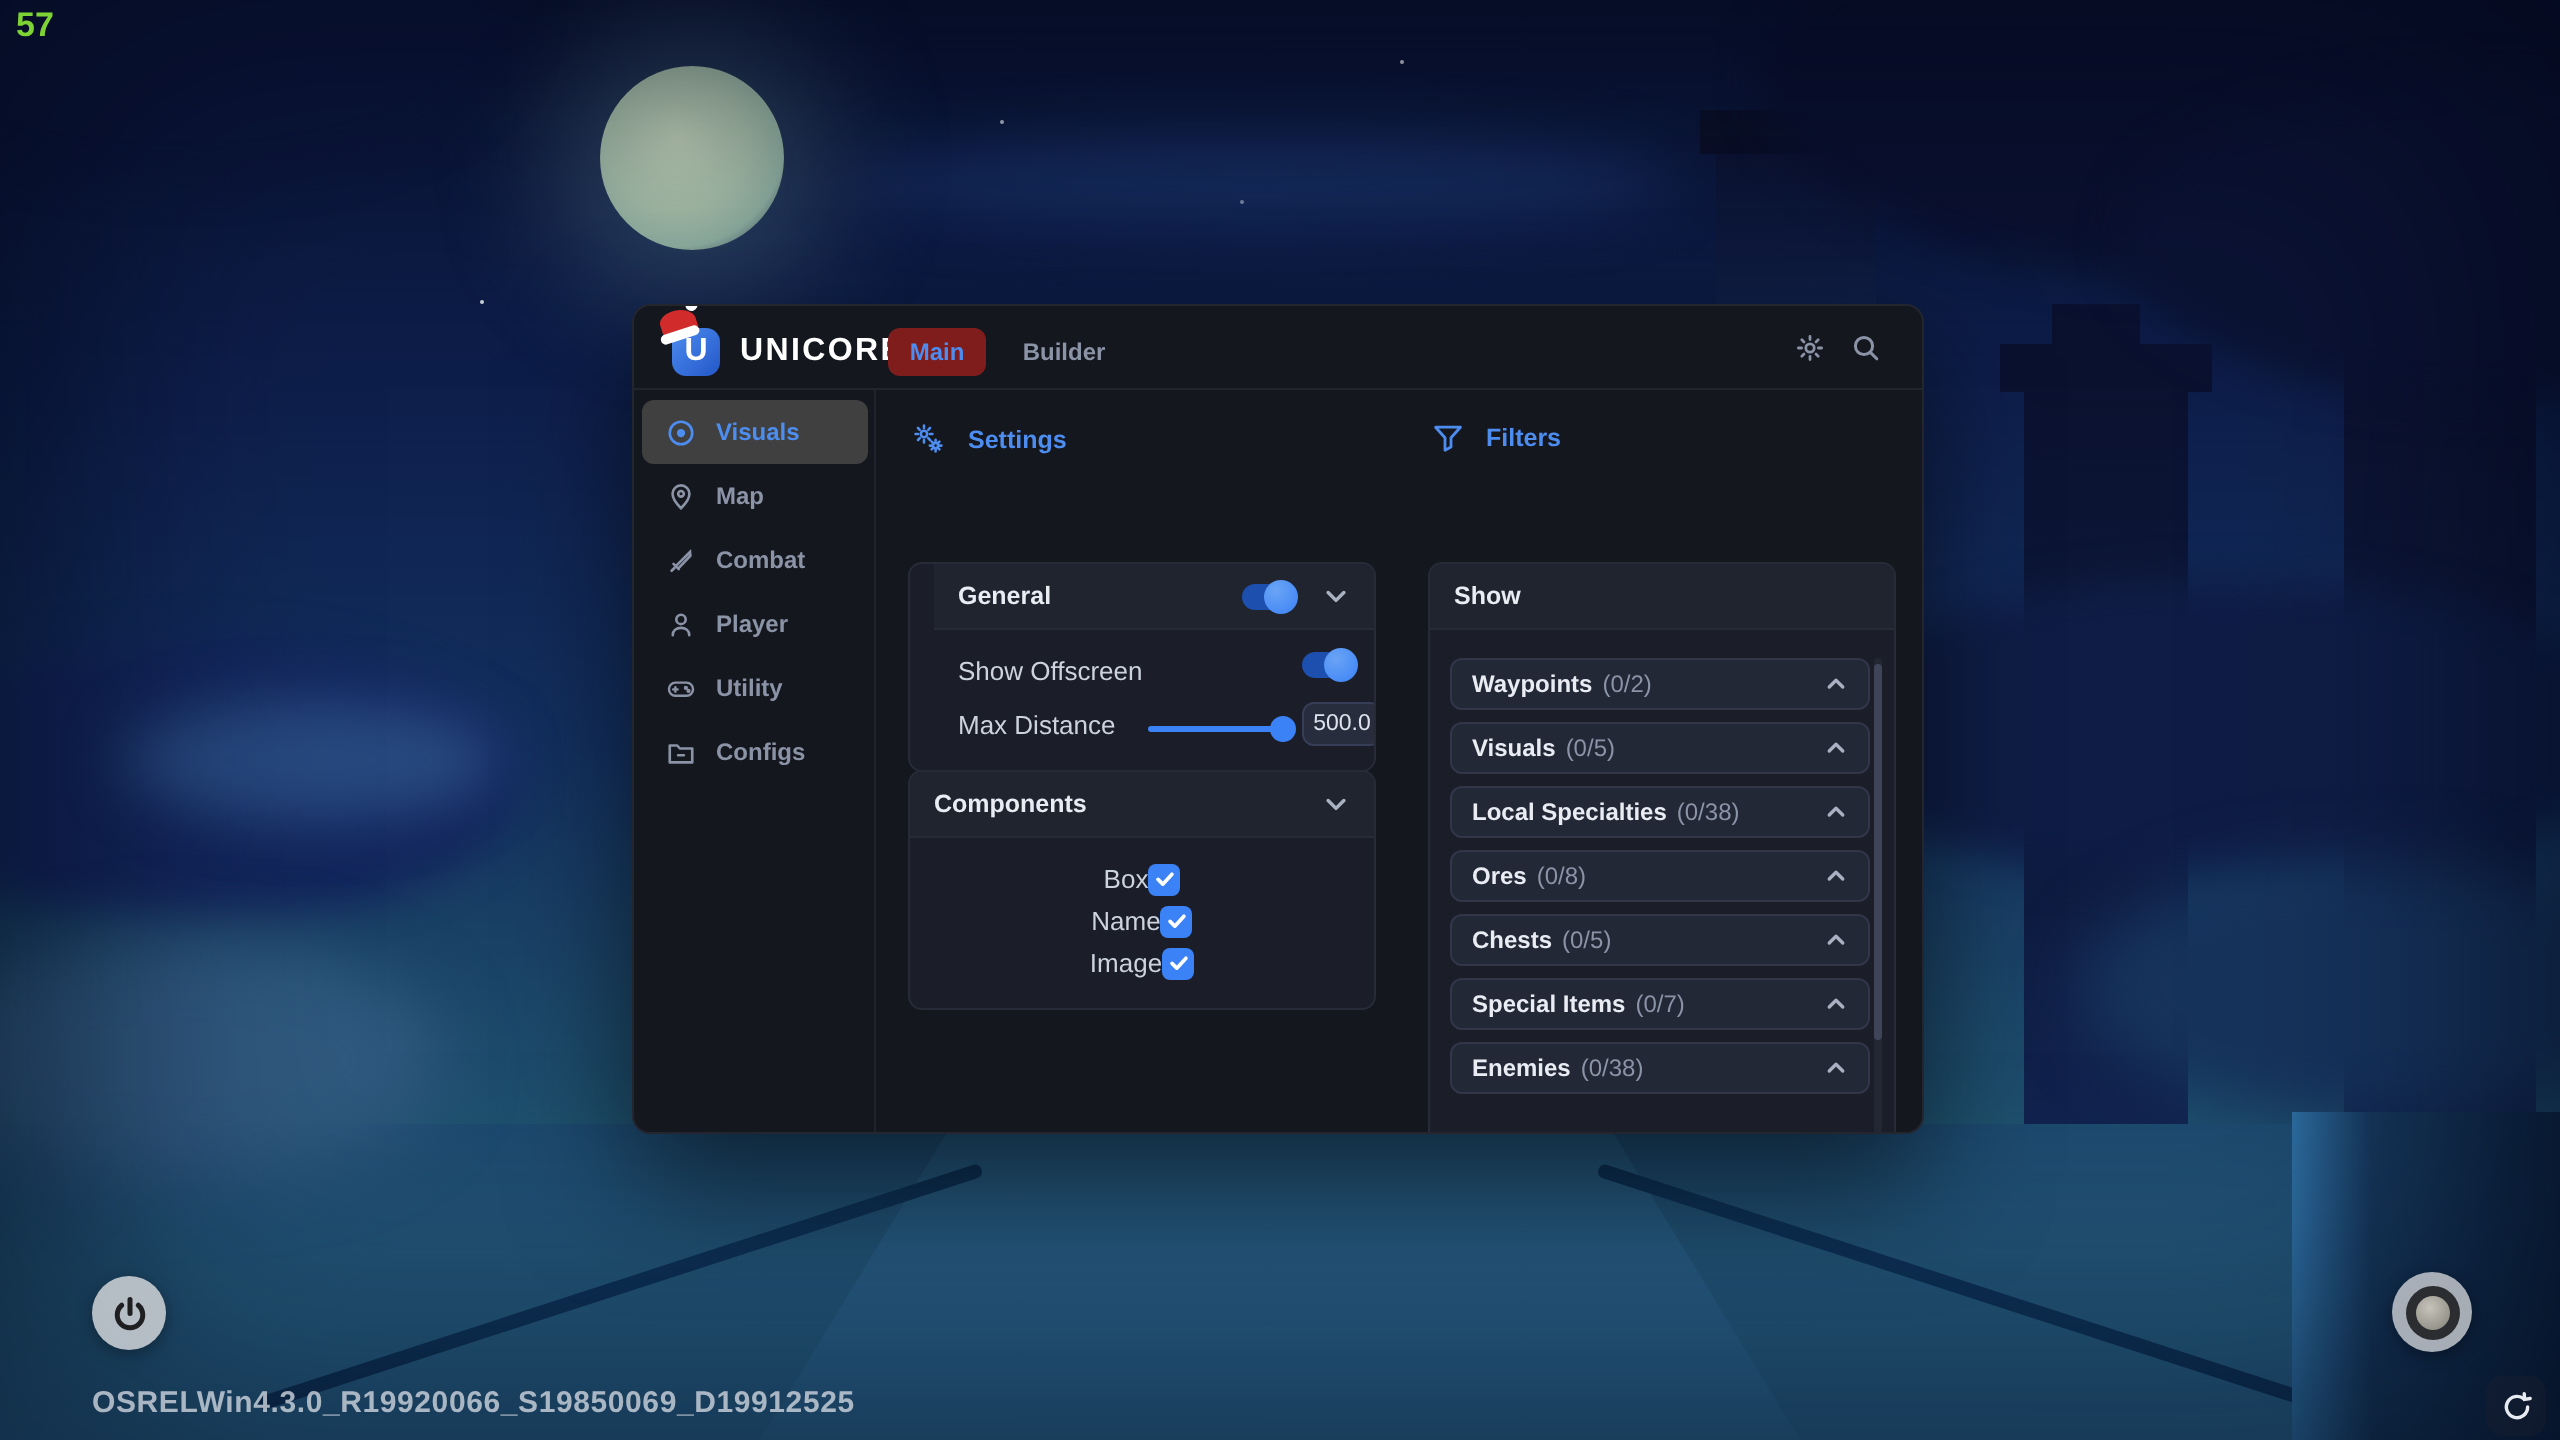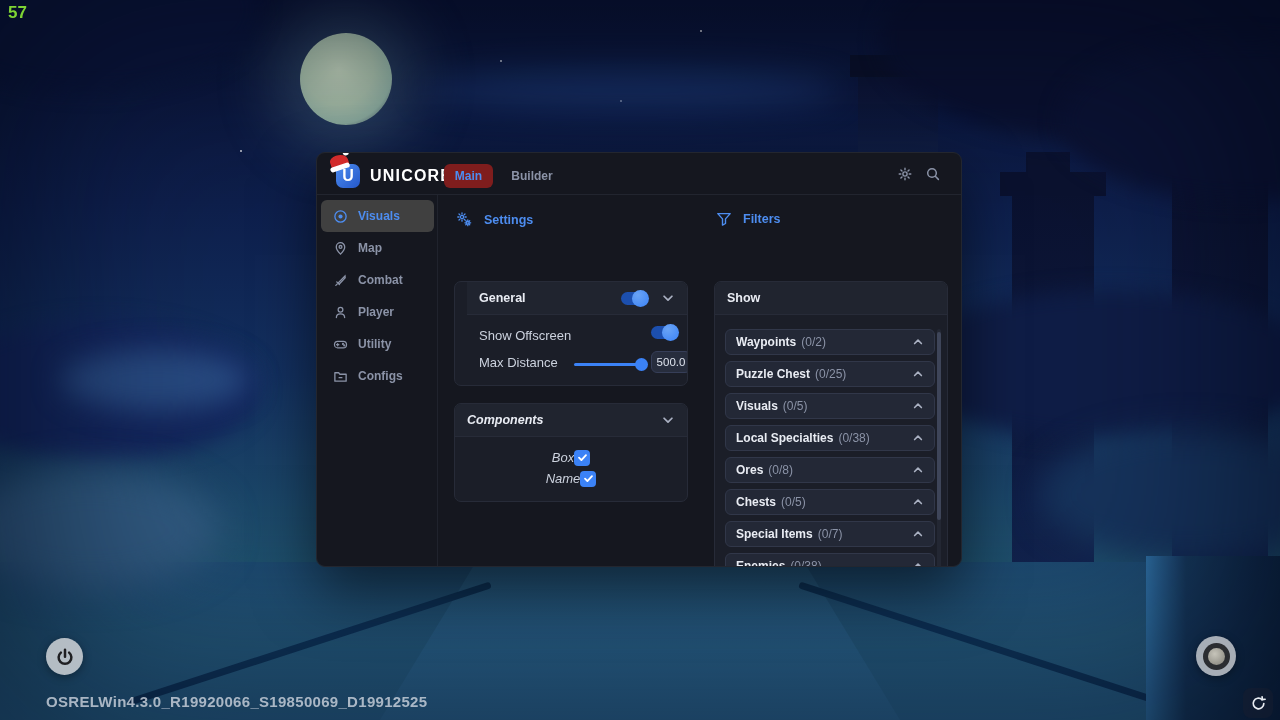--- a/index.html
+++ b/index.html
@@ -121,21 +121,21 @@
   .toggle{width:26px;height:13px;border-radius:7px;background:#1c4fae;position:relative;}
   .toggle .knob{position:absolute;right:-2px;top:-2px;width:17px;height:17px;border-radius:50%;
     background:radial-gradient(circle at 35% 30%,#6aa4f5,#3b82f6);}
   .tog-head{margin-right:14px;}
   .tog-off{position:absolute;right:10px;top:11px;}
   .slider{position:absolute;left:107px;top:48px;width:68px;height:3px;border-radius:2px;background:var(--accent);}
   .slider .knob{position:absolute;right:-6px;top:-5px;width:13px;height:13px;border-radius:50%;background:var(--accent);}
   .value-chip{position:absolute;left:184px;top:36px;width:40px;height:22px;background:#272d3d;
     border:1px solid #363e58;border-radius:6px;color:#dde2ec;font-size:11.5px;
     display:flex;align-items:center;justify-content:center;}
-  .card-components{top:208px;font-style:italic;}
+  .card-components{top:190px;}
   .comp-body{padding:10px 12px 12px 12px;}
   .comp-row{height:21px;display:flex;align-items:center;justify-content:center;}
   .checkbox{width:16px;height:16px;border-radius:4px;background:var(--accent);
     display:flex;align-items:center;justify-content:center;}
 
   
   .card-list{top:86px;}
   .list-body{position:relative;height:285px;overflow:hidden;padding:14px 10px 0 10px;}
   .frow{position:relative;width:210px;height:26px;margin-bottom:6px;background:#232836;
     border:1px solid #313749;border-radius:6px;display:flex;align-items:center;
@@ -349,20 +349,28 @@
               </span>
           </div>
           <div class="comp-row">
             <span class="row-label">Name</span>
             <span class="checkbox">
               <svg width="11" height="11" viewBox="0 0 12 12" fill="none" stroke="#fff" stroke-width="2" stroke-linecap="round" stroke-linejoin="round">
                   <polyline points="2.2,6.2 4.8,8.8 9.8,3.4"></polyline>
                 </svg>
               </span>
           </div>
+          <div class="comp-row">
+            <span class="row-label">Image</span>
+            <span class="checkbox">
+              <svg width="11" height="11" viewBox="0 0 12 12" fill="none" stroke="#fff" stroke-width="2" stroke-linecap="round" stroke-linejoin="round">
+                  <polyline points="2.2,6.2 4.8,8.8 9.8,3.4"></polyline>
+                </svg>
+              </span>
+          </div>
         </div>
       </div>
     </div>
 
     <div class="col col-filters">
       <div class="col-title">
         <span style="display:flex">
           <svg width="16" height="16" viewBox="0 0 16 16" fill="none" stroke="#4d8df0" stroke-width="1.4" stroke-linejoin="round">
             <path d="M1.8 2.6 h12.4 L9.5 7.9 v4.6 l-3 1.6 V7.9 Z"></path>
           </svg>
@@ -379,29 +387,20 @@
           <div class="frow">
             <span class="fname">Waypoints</span>
             <span class="fcount">(0/2)</span>
             <span class="chev">
                 <svg width="12" height="12" viewBox="0 0 16 16" fill="none" stroke="currentColor" stroke-width="2.2" stroke-linecap="round" stroke-linejoin="round">
                   <polyline points="3.5,10 8,5.5 12.5,10"></polyline>
                 </svg>
               </span>
           </div>
           <div class="frow">
-            <span class="fname">Puzzle Chest</span>
-            <span class="fcount">(0/25)</span>
-            <span class="chev">
-                <svg width="12" height="12" viewBox="0 0 16 16" fill="none" stroke="currentColor" stroke-width="2.2" stroke-linecap="round" stroke-linejoin="round">
-                  <polyline points="3.5,10 8,5.5 12.5,10"></polyline>
-                </svg>
-              </span>
-          </div>
-          <div class="frow">
             <span class="fname">Visuals</span>
             <span class="fcount">(0/5)</span>
             <span class="chev">
                 <svg width="12" height="12" viewBox="0 0 16 16" fill="none" stroke="currentColor" stroke-width="2.2" stroke-linecap="round" stroke-linejoin="round">
                   <polyline points="3.5,10 8,5.5 12.5,10"></polyline>
                 </svg>
               </span>
           </div>
           <div class="frow">
             <span class="fname">Local Specialties</span>

